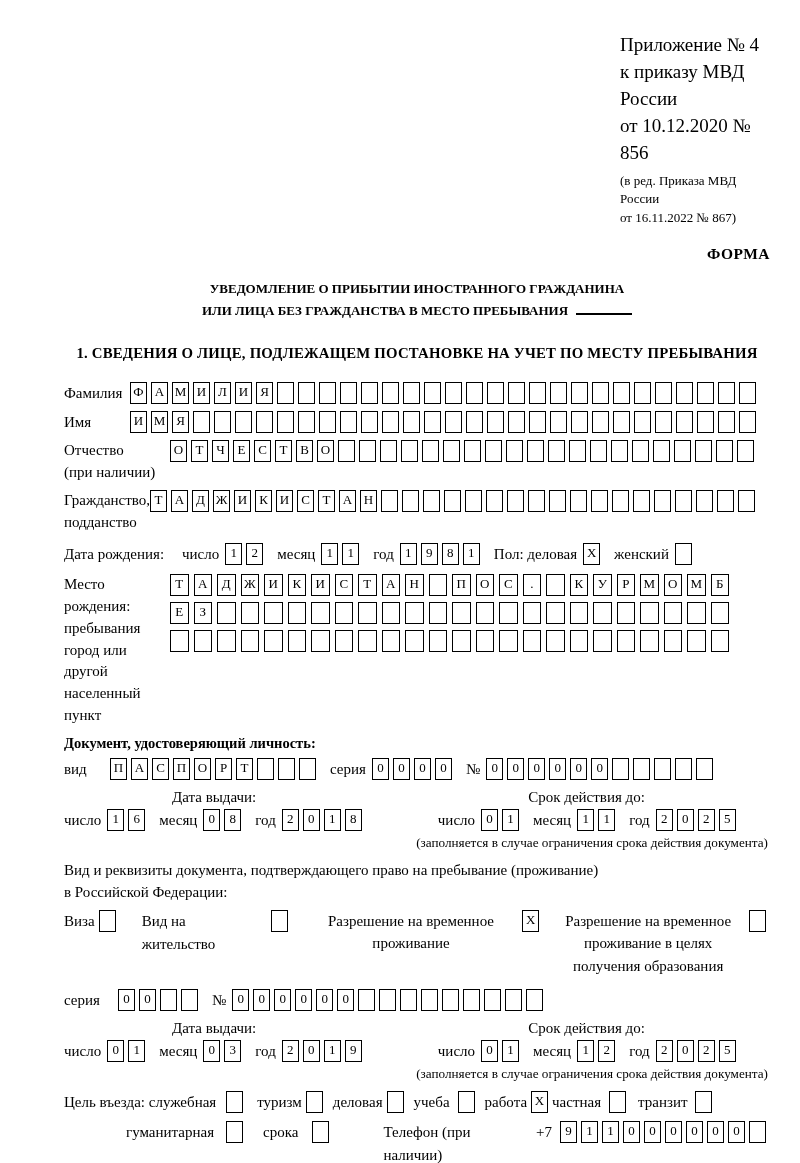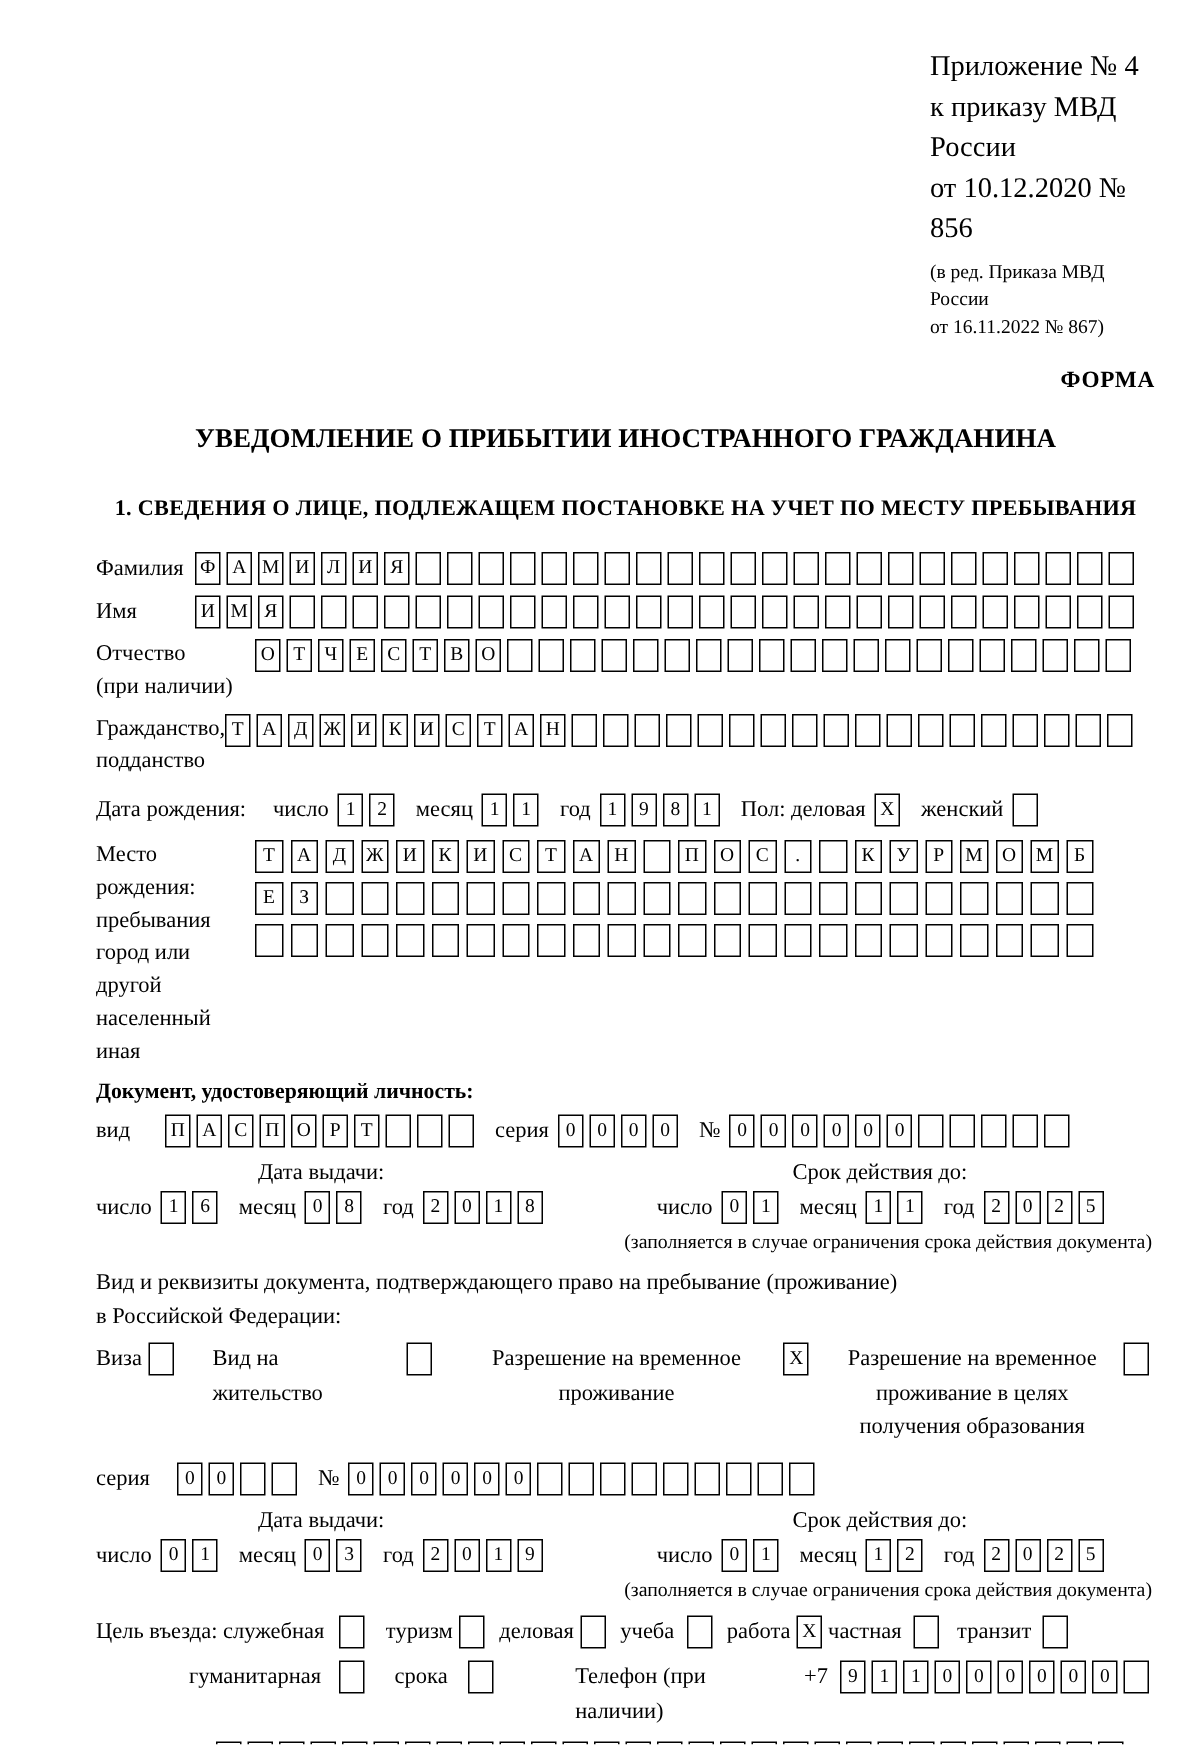--- a/index.html
+++ b/index.html
@@ -4,21 +4,21 @@
 <style>
   html,body{margin:0;padding:0;background:#fff;}
   .sheet{
     position:relative;width:800px;height:1163px;box-sizing:border-box;
     padding:32px 30px 0 64px;background:#fff;color:#000;
     font-family:"Liberation Serif","DejaVu Serif",serif;font-size:15px;overflow:hidden;
   }
   .annex{margin-left:556px;font-size:19px;line-height:1.42;}
   .amend{margin-left:556px;margin-top:5px;font-size:13px;line-height:1.42;}
   .forma{text-align:right;font-weight:bold;font-size:15.5px;margin-top:18px;letter-spacing:.5px;}
-  .title{text-align:center;font-weight:bold;font-size:18px;line-height:1.55;margin-top:16px;}
+  .title{text-align:center;font-weight:bold;font-size:13px;line-height:1.55;margin-top:16px;}
   .blank{display:inline-block;width:56px;border-bottom:2px solid #000;height:14px;margin-left:8px;}
   .sec1{text-align:center;font-weight:bold;font-size:14.8px;margin-top:24px;letter-spacing:.2px;}
   .r{display:flex;align-items:flex-start;margin-top:6px;}
   .lbl{line-height:23px;flex:0 0 auto;}
   .w66{flex:0 0 66px;}
   .w84{flex:0 0 84px;}
   .w106{flex:0 0 106px;}
   .w118{flex:0 0 118px;}
   .w80{flex:0 0 80px;}
   .ml2{line-height:1.45;}
@@ -48,20 +48,21 @@
     <div>от 10.12.2020 № 856</div>
   </div>
   <div class="amend">
     <div>(в ред. Приказа МВД России</div>
     <div>от 16.11.2022 № 867)</div>
   </div>
   <div class="forma">ФОРМА</div>
 
   <div class="title">
     <div>УВЕДОМЛЕНИЕ О ПРИБЫТИИ ИНОСТРАННОГО ГРАЖДАНИНА</div>
+    <div><span>ИЛИ ЛИЦА БЕЗ ГРАЖДАНСТВА В МЕСТО ПРЕБЫВАНИЯ</span><span class="blank"></span></div>
   </div>
 
   <div class="sec1">1. СВЕДЕНИЯ О ЛИЦЕ, ПОДЛЕЖАЩЕМ ПОСТАНОВКЕ НА УЧЕТ ПО МЕСТУ ПРЕБЫВАНИЯ</div>
 
   <div class="r" style="margin-top:20px">
     <span class="lbl w66">Фамилия</span>
     <span class="boxes">
         <span class="cb">Ф</span>
         <span class="cb">А</span>
         <span class="cb">М</span>
@@ -233,21 +234,21 @@
     <span class="boxes">
         <span class="cb"></span>
       </span>
   </div>
 
   <div class="r" style="margin-top:8px">
     <span class="lbl w106 ml2">
       <span>Место рождения:</span><br>
       <span>пребывания</span><br>
       <span>город или другой</span><br>
-      <span>населенный иная</span>
+      <span>населенный пункт</span>
     </span>
     <span>
       <span class="boxes wide">
           <span class="cb">Т</span>
           <span class="cb">А</span>
           <span class="cb">Д</span>
           <span class="cb">Ж</span>
           <span class="cb">И</span>
           <span class="cb">К</span>
           <span class="cb">И</span>

